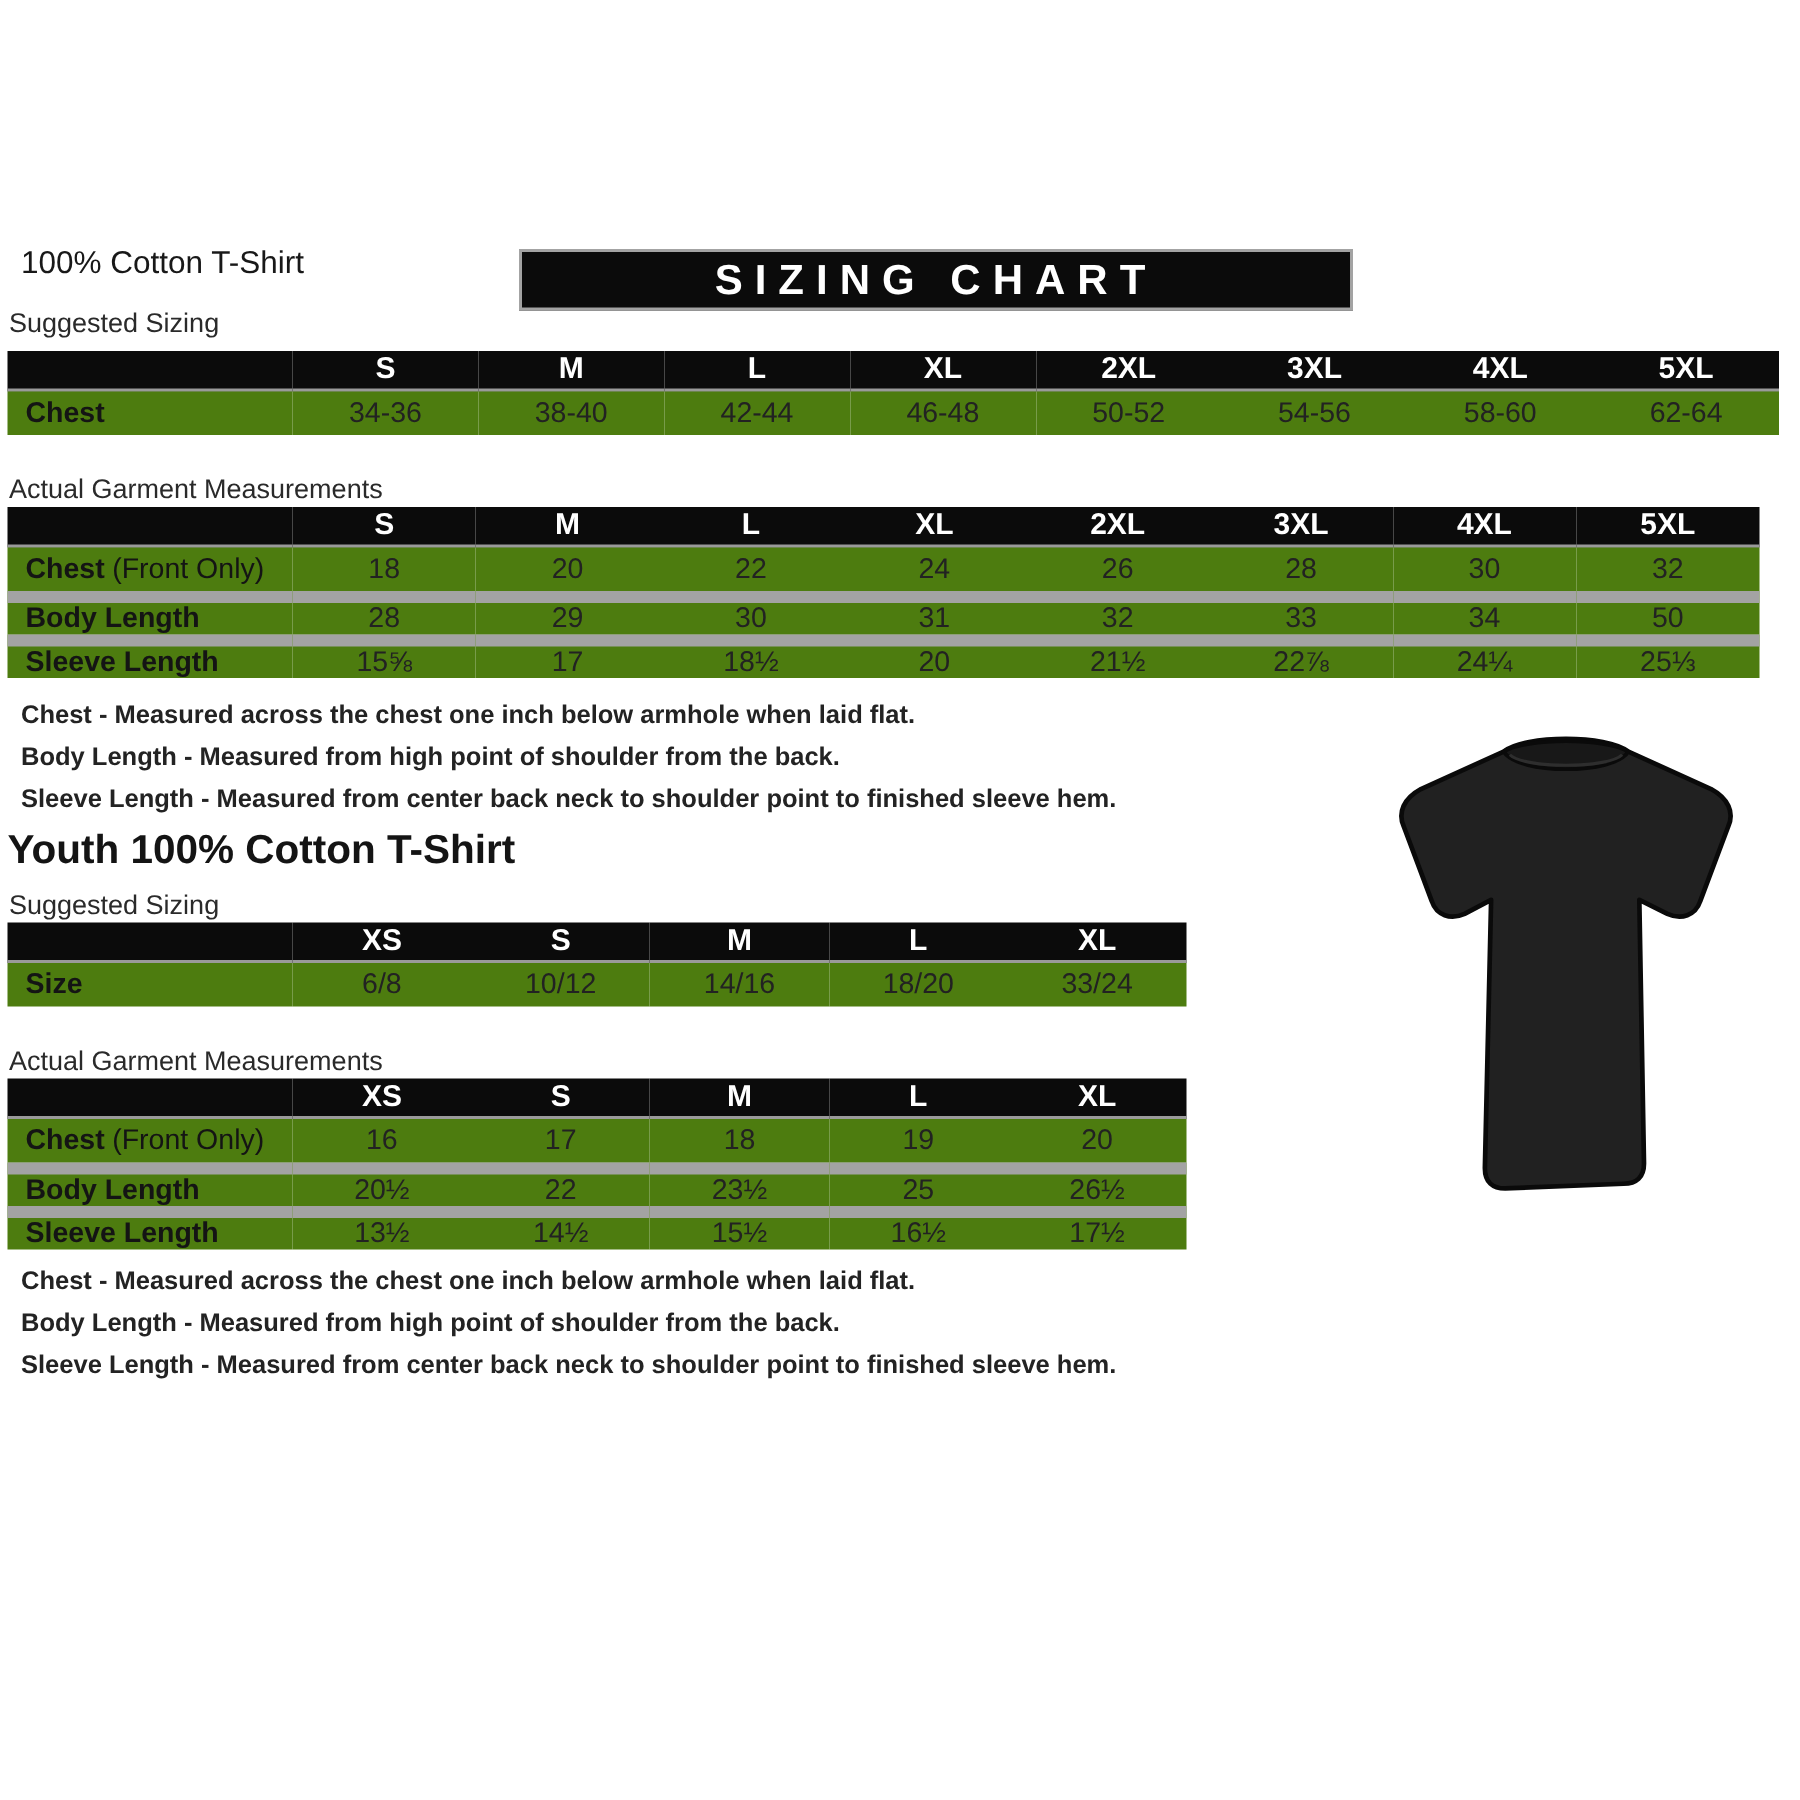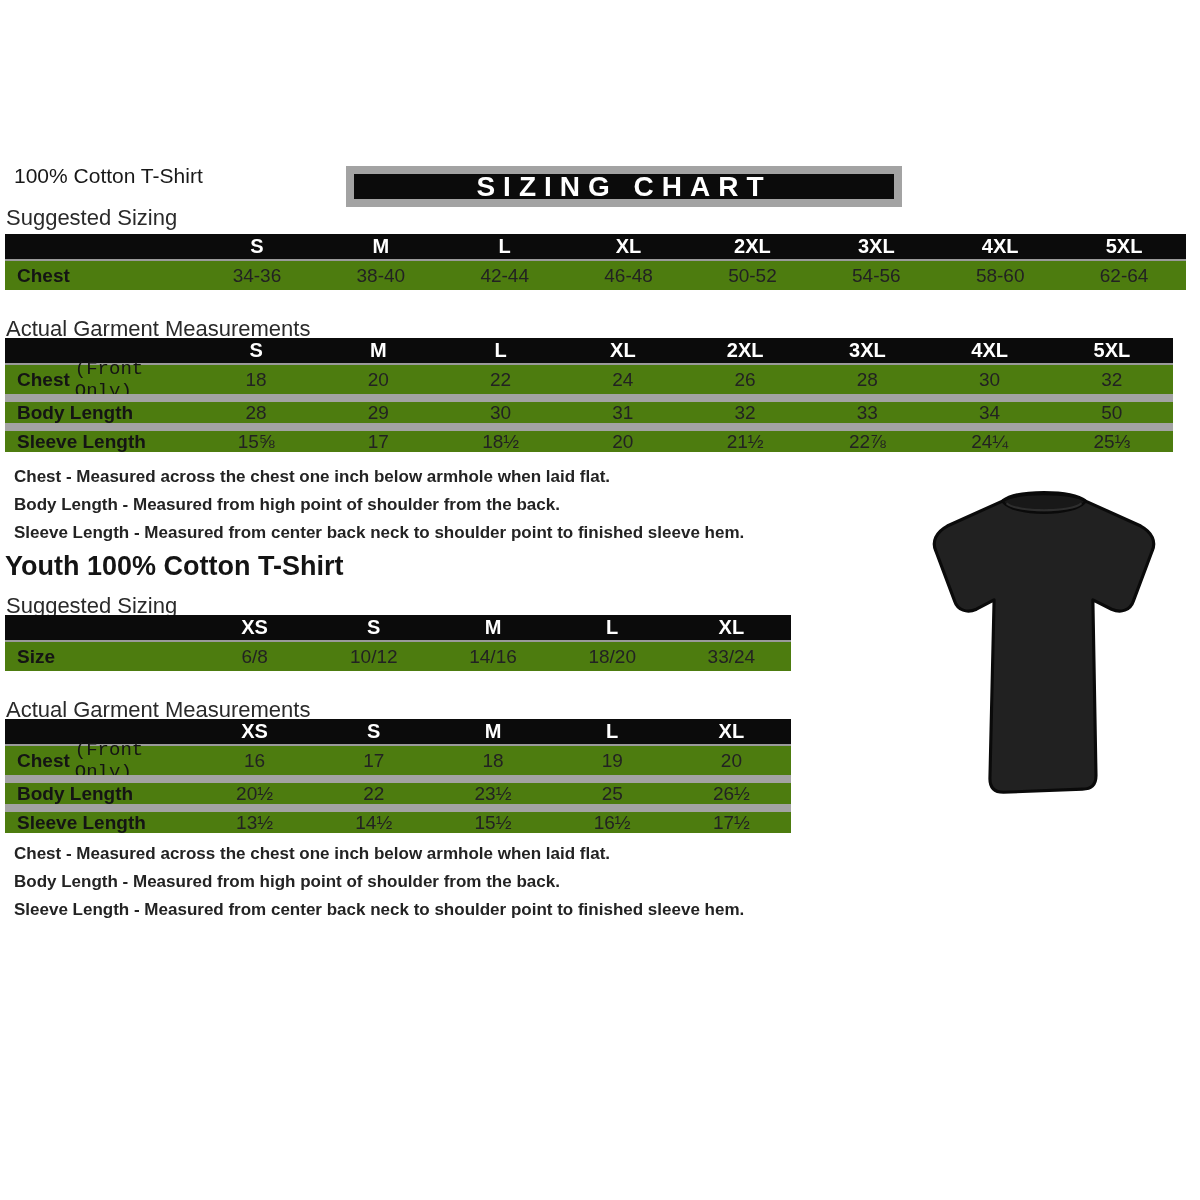--- a/index.html
+++ b/index.html
@@ -4,42 +4,42 @@
 <style>
   * { margin:0; padding:0; box-sizing:border-box; }
   html,body { width:1200px; height:1200px; background:#ffffff; overflow:hidden; }
   body { font-family:"Liberation Sans", sans-serif; color:#1b1b1b; position:relative; }
 
   .abs { position:absolute; }
 
   
   .adult-title { left:14px; top:164px; font-size:21px; font-weight:normal; color:#181818; }
   .banner { left:346px; top:166px; width:556px; height:41px; background:#0b0b0b;
-            display:flex; align-items:center; justify-content:center; border:8px solid #a3a3a3; }
+            display:flex; align-items:center; justify-content:center; border:2px solid #a3a3a3; }
   .banner span { color:#ffffff; font-weight:bold; font-size:28px; letter-spacing:8px; }
-  .section-sub { font-size:22px; color:#2a2a2a; }
+  .section-sub { font-size:18px; color:#2a2a2a; }
   .youth-title { left:5px; top:551px; font-size:27px; font-weight:bold; color:#141414; }
 
   
   .size-table { left:5px; display:grid; }
   .cols-8 { grid-template-columns:190px repeat(8, 1fr); width:1181px; }
   .cols-8b { grid-template-columns:190px repeat(8, 1fr); width:1168px; }
   .cols-5 { grid-template-columns:190px repeat(5, 1fr); width:786px; }
 
   .size-table .hcell {
     background:#0b0b0b; height:27px; display:flex; align-items:center; justify-content:center;
     color:#ffffff; font-weight:bold; font-size:20px;
     border-bottom:2px solid #9a9a9a;
   }
   .size-table .dcell {
     height:29px; display:flex; align-items:center; justify-content:center;
     font-size:19px; color:#222222; background:#4d7c0f;
   }
   .size-table .dcell.lab { justify-content:flex-start; padding-left:12px; font-weight:bold; color:#141414; }
-  .size-table .dcell.lab .suffix { font-weight:normal; margin-left:5px;font-family:Liberation Mono, monospace; }
+  .size-table .dcell.lab .suffix { font-weight:normal; margin-left:5px; }
   .size-table .sep { border-top:8px solid #a3a3a3; }
 
   
   .notes { left:14px;font-weight:bold; }
   .note-line { font-size:17px; color:#232323; line-height:28px; white-space:nowrap; }
 
   
   .tshirt-wrap { left:888px; top:474px; width:312px; height:336px; }
 </style>
 </head>

